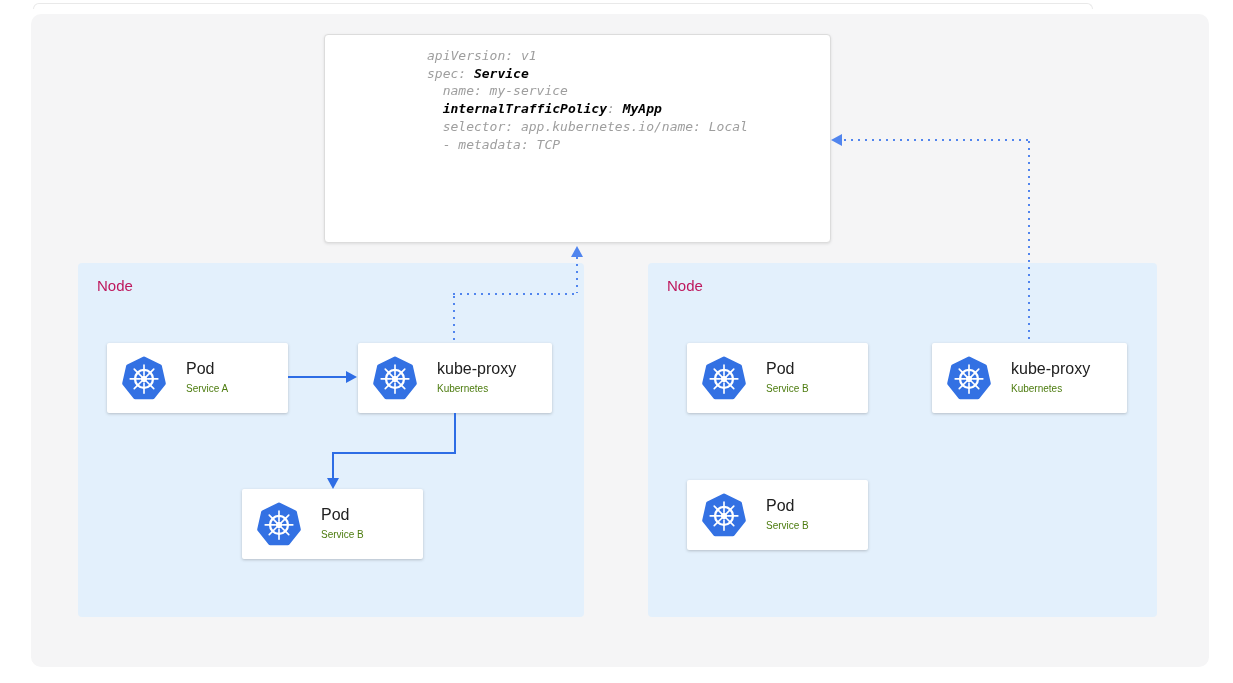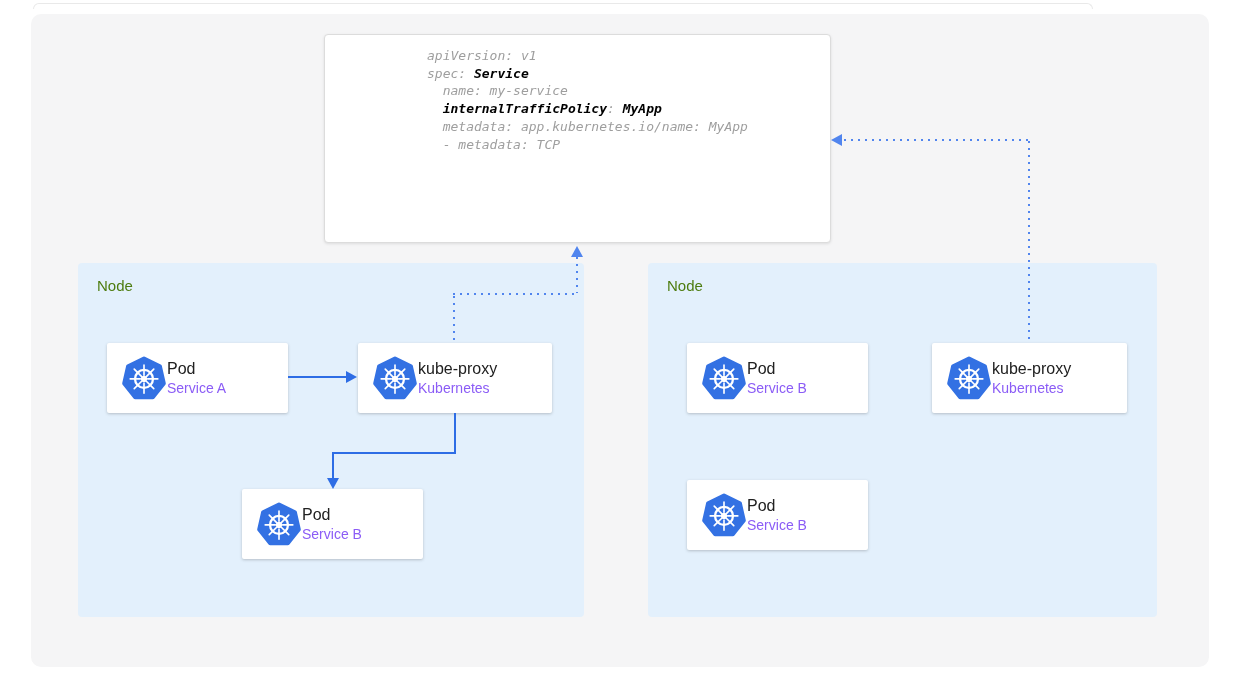--- a/index.html
+++ b/index.html
@@ -39,36 +39,36 @@
     color: #9e9e9e; white-space: pre;
   }
   .code-line .b { font-weight: 700; color: #000000; }
 
   
   .node {
     background: var(--node-bg); border-radius: 4px;
   }
   .node-label {
     position: absolute; left: 19px; top: 14px;
-    font-size: 15px; color: #4d7c0f;
+    font-size: 15px; color: #be185d;
   }
   .node-left  { left: 78px;  top: 263px; width: 506px; height: 354px; }
   .node-right { left: 648px; top: 263px; width: 509px; height: 354px; }
 
   
   .card {
     background: #ffffff; border-radius: 2px;
     box-shadow: 0 1px 3px rgba(60,64,67,0.28);
     display: flex; align-items: center;
     padding-left: 14px;
   }
   .card svg { width: 46px; height: 46px; flex: 0 0 46px; }
-  .card-text { }
+  .card-text { margin-left: 19px; }
   .card-title { font-size: 16px; color: #212121; line-height: 21px; }
-  .card-sub   { font-size: 14px; color: #8b5cf6; line-height: 19px; }
+  .card-sub   { font-size: 10px; color: #4d7c0f; line-height: 19px; }
 
   
   .line  { background: var(--arrow-blue); }
   .dot-h { height: 2px; background-image: repeating-linear-gradient(to right,  var(--dot-blue) 0 2px, transparent 2px 7px); }
   .dot-v { width: 2px;  background-image: repeating-linear-gradient(to bottom, var(--dot-blue) 0 2px, transparent 2px 7px); }
   .ah { width: 0; height: 0; }
   .ah-right { border-top: 6px solid transparent; border-bottom: 6px solid transparent; border-left: 11px solid var(--arrow-blue); }
   .ah-down  { border-left: 6px solid transparent; border-right: 6px solid transparent; border-top: 11px solid var(--arrow-blue); }
   .ah-up    { border-left: 6px solid transparent; border-right: 6px solid transparent; border-bottom: 11px solid var(--dot-blue); }
   .ah-left  { border-top: 6px solid transparent; border-bottom: 6px solid transparent; border-right: 11px solid var(--dot-blue); }
@@ -86,21 +86,21 @@
 <div class="abs node node-right">
   <div class="node-label">Node</div>
 </div>
 
 <div class="abs yaml-box">
   <div id="yaml-code">
       <div class="code-line"><span>apiVersion: v1</span></div>
       <div class="code-line"><span>spec: </span><span class="b">Service</span></div>
       <div class="code-line"><span>  name: my-service</span></div>
       <div class="code-line"><span>  </span><span class="b">internalTrafficPolicy</span><span>: </span><span class="b">MyApp</span></div>
-      <div class="code-line"><span>  metadata: app.kubernetes.io/name: MyApp</span></div>
+      <div class="code-line"><span>  selector: app.kubernetes.io/name: Local</span></div>
       <div class="code-line"><span>  - metadata: TCP</span></div>
     </div>
 </div>
 
 <svg width="0" height="0" style="position:absolute">
   <defs>
     <g id="k8s-logo">
       <polygon points="50,8 84.4,24.6 92.9,61.8 69.1,91.6 30.9,91.6 7.1,61.8 15.6,24.6" fill="var(--k8s-blue)" stroke="var(--k8s-blue)" stroke-width="9" stroke-linejoin="round"></polygon>
       <g stroke="#ffffff" fill="none">
         <circle cx="50" cy="52" r="19.5" stroke-width="5"></circle>

